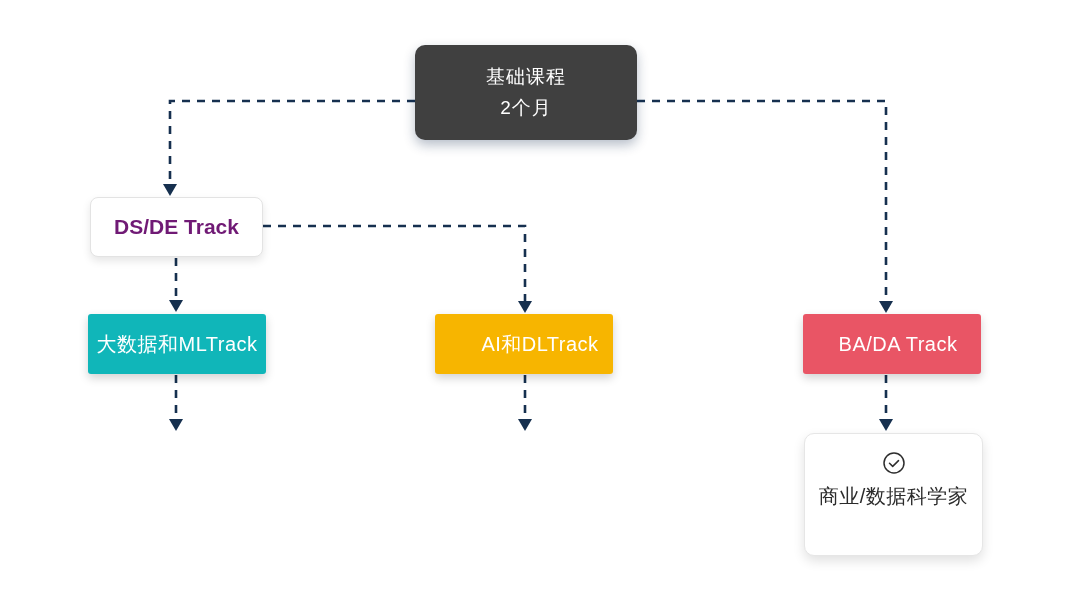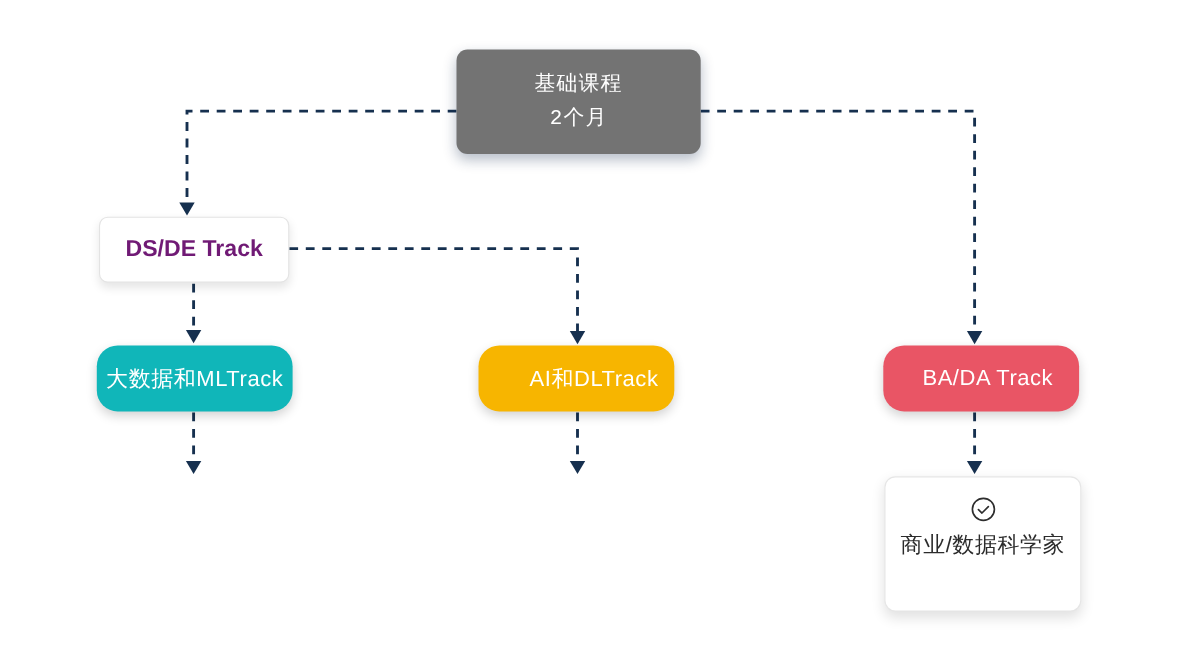--- a/index.html
+++ b/index.html
@@ -30,21 +30,21 @@
 
   .node-dsde {
     left: 90px; top: 197px; width: 173px; height: 60px;
     background: #ffffff; border: 1px solid #e3e3e3; border-radius: 8px;
     color: #701a75; font-size: 21px; font-weight: 600;
     box-shadow: 0 4px 9px rgba(0,0,0,0.10);
   }
 
   .node-track {
     top: 314px; width: 178px; height: 60px;
-    border-radius: 19px; color: #ffffff; font-size: 20px; font-weight: 500;
+    border-radius: 3px; color: #ffffff; font-size: 20px; font-weight: 500;
     letter-spacing: 0.5px;
     box-shadow: 0 4px 10px rgba(0,0,0,0.18);
   }
   .node-track-teal   { left: 88px;  background: #10B6B9; }
   .node-track-yellow { left: 435px; background: #F7B500; padding-left: 32px; }
   .node-track-red    { left: 803px; background: #E95565; padding-left: 12px; }
 
   .node-outcome {
     top: 433px; height: 123px;
     background: #ffffff; border: 1px solid #e6e6e6; border-radius: 10px;
@@ -92,21 +92,21 @@
     <g>
       <path class="dashline" d="M525 375 V419"></path>
       <path class="arrow" d="M525 431 L518 419 L532 419 Z"></path>
     </g>
     <g>
       <path class="dashline" d="M886 375 V419"></path>
       <path class="arrow" d="M886 431 L879 419 L893 419 Z"></path>
     </g>
   </svg>
 
-  <div class="node node-foundation" style="background-color: #737373; font-family: Liberation Mono, monospace;">
+  <div class="node node-foundation" style="background-color: #404040;">
     <span>基础课程</span>
     <span>2个月</span>
   </div>
 
   <div class="node node-dsde">
     <span>DS/DE Track</span>
   </div>
 
   <div class="node node-track node-track-teal" style="background-color: rgb(16, 182, 185);">
     <span>大数据和MLTrack</span>

